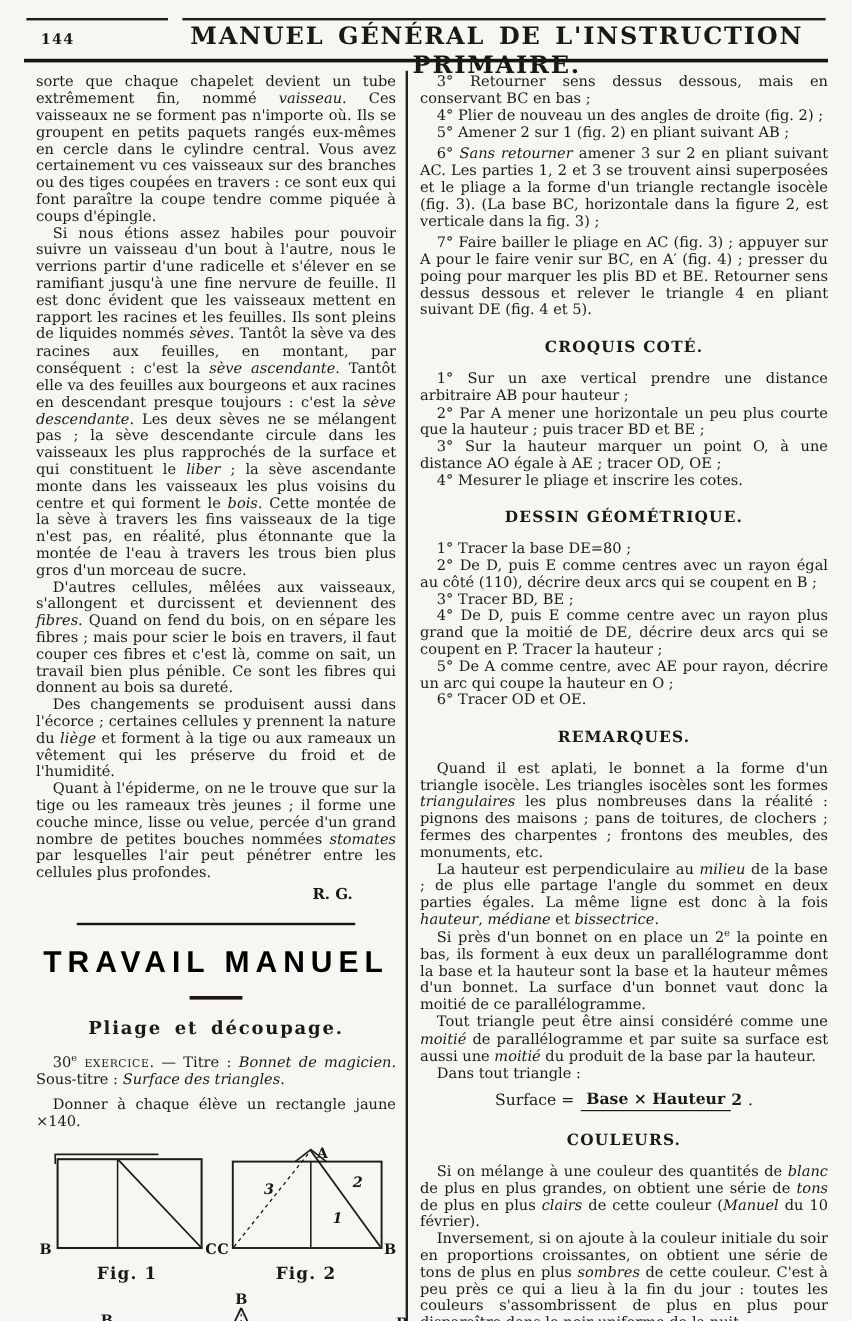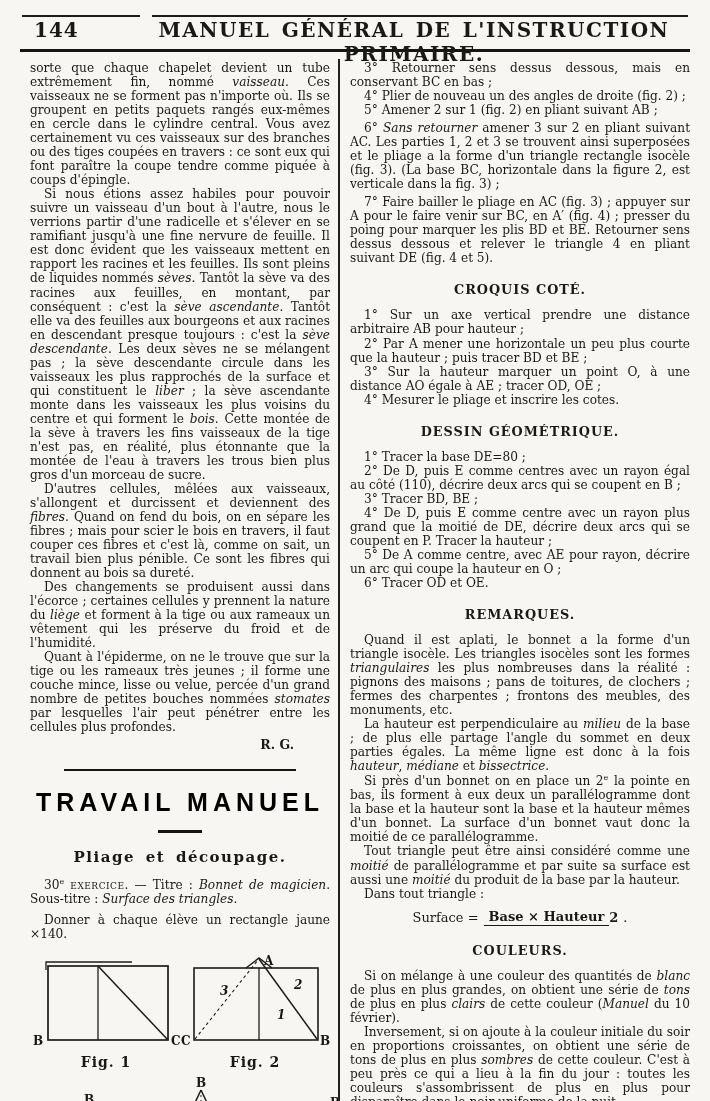--- a/index.html
+++ b/index.html
@@ -11,21 +11,21 @@
     -webkit-font-smoothing:antialiased;
   }
   .page{padding:10px 16px 0 16px;height:1091px;box-sizing:border-box;position:relative}
 
   
   .hdr{position:relative;margin:2px 4px 0 4px}
   .hdr-topline{display:flex;gap:12px;align-items:center;height:4px;margin:4px 2px 0 2px}
   .hdr-topline .seg1{width:118px;height:2px;background:#1c1c1c}
   .hdr-topline .seg2{flex:1;height:2px;background:#1c1c1c;box-shadow:0 -3px 0 -1px #1c1c1c}
   .hdr-row{display:flex;align-items:baseline;height:30px}
-  .pgnum{font-weight:bold;font-size:20px;width:118px;letter-spacing:1px;padding-left:14px;box-sizing:border-box}
+  .pgnum{font-weight:bold;font-size:12px;width:118px;letter-spacing:1px;padding-left:14px;box-sizing:border-box}
   .jtitle{flex:1;text-align:center;font-weight:bold;font-size:20px;letter-spacing:1.5px;word-spacing:3px}
   .hdr-botline{height:3px;background:#151515;margin:1px 0 0 0}
 
   
   .cols{display:flex;margin-top:7px;align-items:stretch}
   .col-l{width:321px;box-sizing:border-box;padding:2px 7px 0 14px}
   .divider{width:2px;background:#222;margin:0 1px}
   .col-r{flex:1;box-sizing:border-box;padding:2px 4px 0 9px}
 
   p{margin:0;text-align:justify;font-size:12.15px;line-height:1.155;text-indent:14px}

